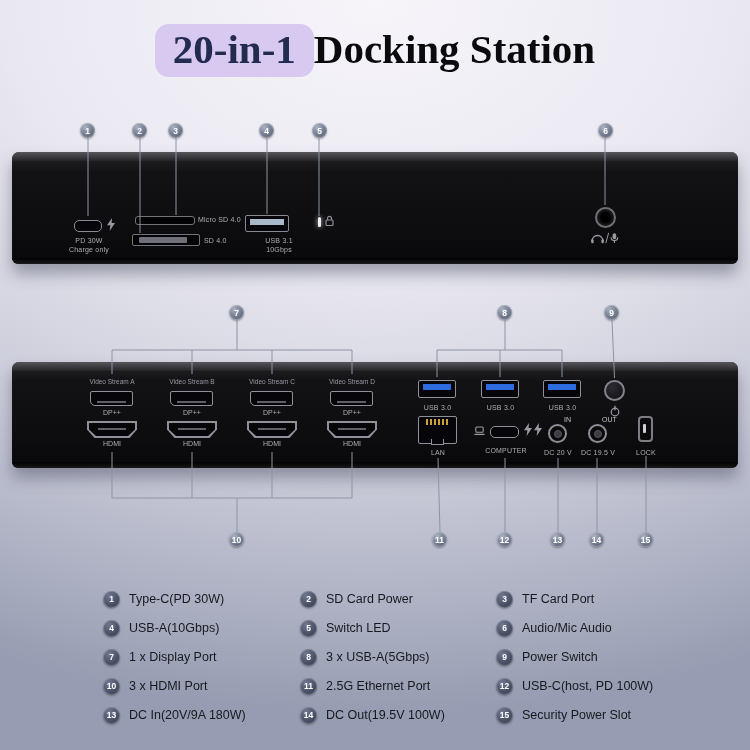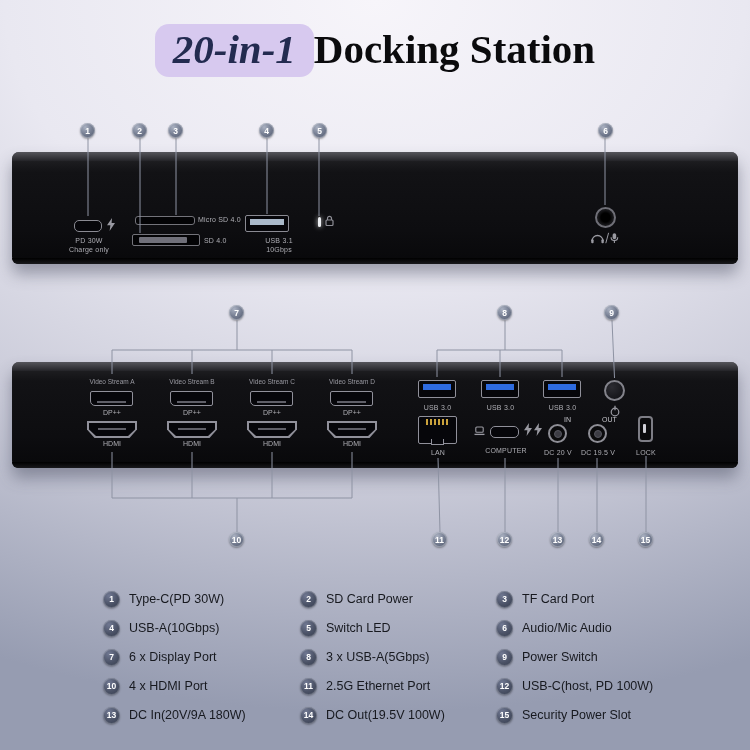--- a/index.html
+++ b/index.html
@@ -4,21 +4,21 @@
 <style>
   html,body{margin:0;padding:0;background:#9aa0b4;}
   .stage{position:relative;width:750px;height:750px;overflow:hidden;
     font-family:"Liberation Sans",sans-serif;
     background:radial-gradient(130% 95% at 50% 0%, #f7f5fa 0%, #e9e8f1 38%, #c9cad8 68%, #969cb1 100%);}
 
   
   .header{position:absolute;top:24px;left:0;width:100%;text-align:center;
     font-family:"Liberation Serif",serif;font-weight:bold;font-size:41px;color:#0b0b0d;}
   .badge{display:inline-block;background:#d7c9ef;color:#232b50;border-radius:14px;
-    padding:1px 18px 4px 18px;font-style:italic;}
+    padding:1px 18px 4px 18px;}
 
   
   .device{position:absolute;left:12px;width:726px;border-radius:7px;
     background:linear-gradient(180deg,#343438 0%,#1c1c1f 9%,#121215 18%,#0d0d10 70%,#08080a 100%);
     box-shadow:0 10px 16px rgba(64,68,88,.45), inset 0 1px 1px rgba(255,255,255,.12);}
   .device::before{content:"";position:absolute;left:0;right:0;top:0;height:9px;
     background:linear-gradient(180deg,#55555b,#242428);border-radius:7px 7px 0 0;}
   .device::after{content:"";position:absolute;left:0;right:0;bottom:0;height:6px;
     background:linear-gradient(180deg,#000,#19191c);border-radius:0 0 7px 7px;}
   .device-front{top:152px;height:112px;}
@@ -273,33 +273,33 @@
     <div class="litem">
         <span class="lco">5</span>
         <span>Switch LED</span>
       </div>
     <div class="litem">
         <span class="lco">6</span>
         <span>Audio/Mic Audio</span>
       </div>
     <div class="litem">
         <span class="lco">7</span>
-        <span>6 x Display Port</span>
+        <span>1 x Display Port</span>
       </div>
     <div class="litem">
         <span class="lco">8</span>
         <span>3 x USB-A(5Gbps)</span>
       </div>
     <div class="litem">
         <span class="lco">9</span>
         <span>Power Switch</span>
       </div>
     <div class="litem">
         <span class="lco">10</span>
-        <span>4 x HDMI Port</span>
+        <span>3 x HDMI Port</span>
       </div>
     <div class="litem">
         <span class="lco">11</span>
         <span>2.5G Ethernet Port</span>
       </div>
     <div class="litem">
         <span class="lco">12</span>
         <span>USB-C(host, PD 100W)</span>
       </div>
     <div class="litem">

